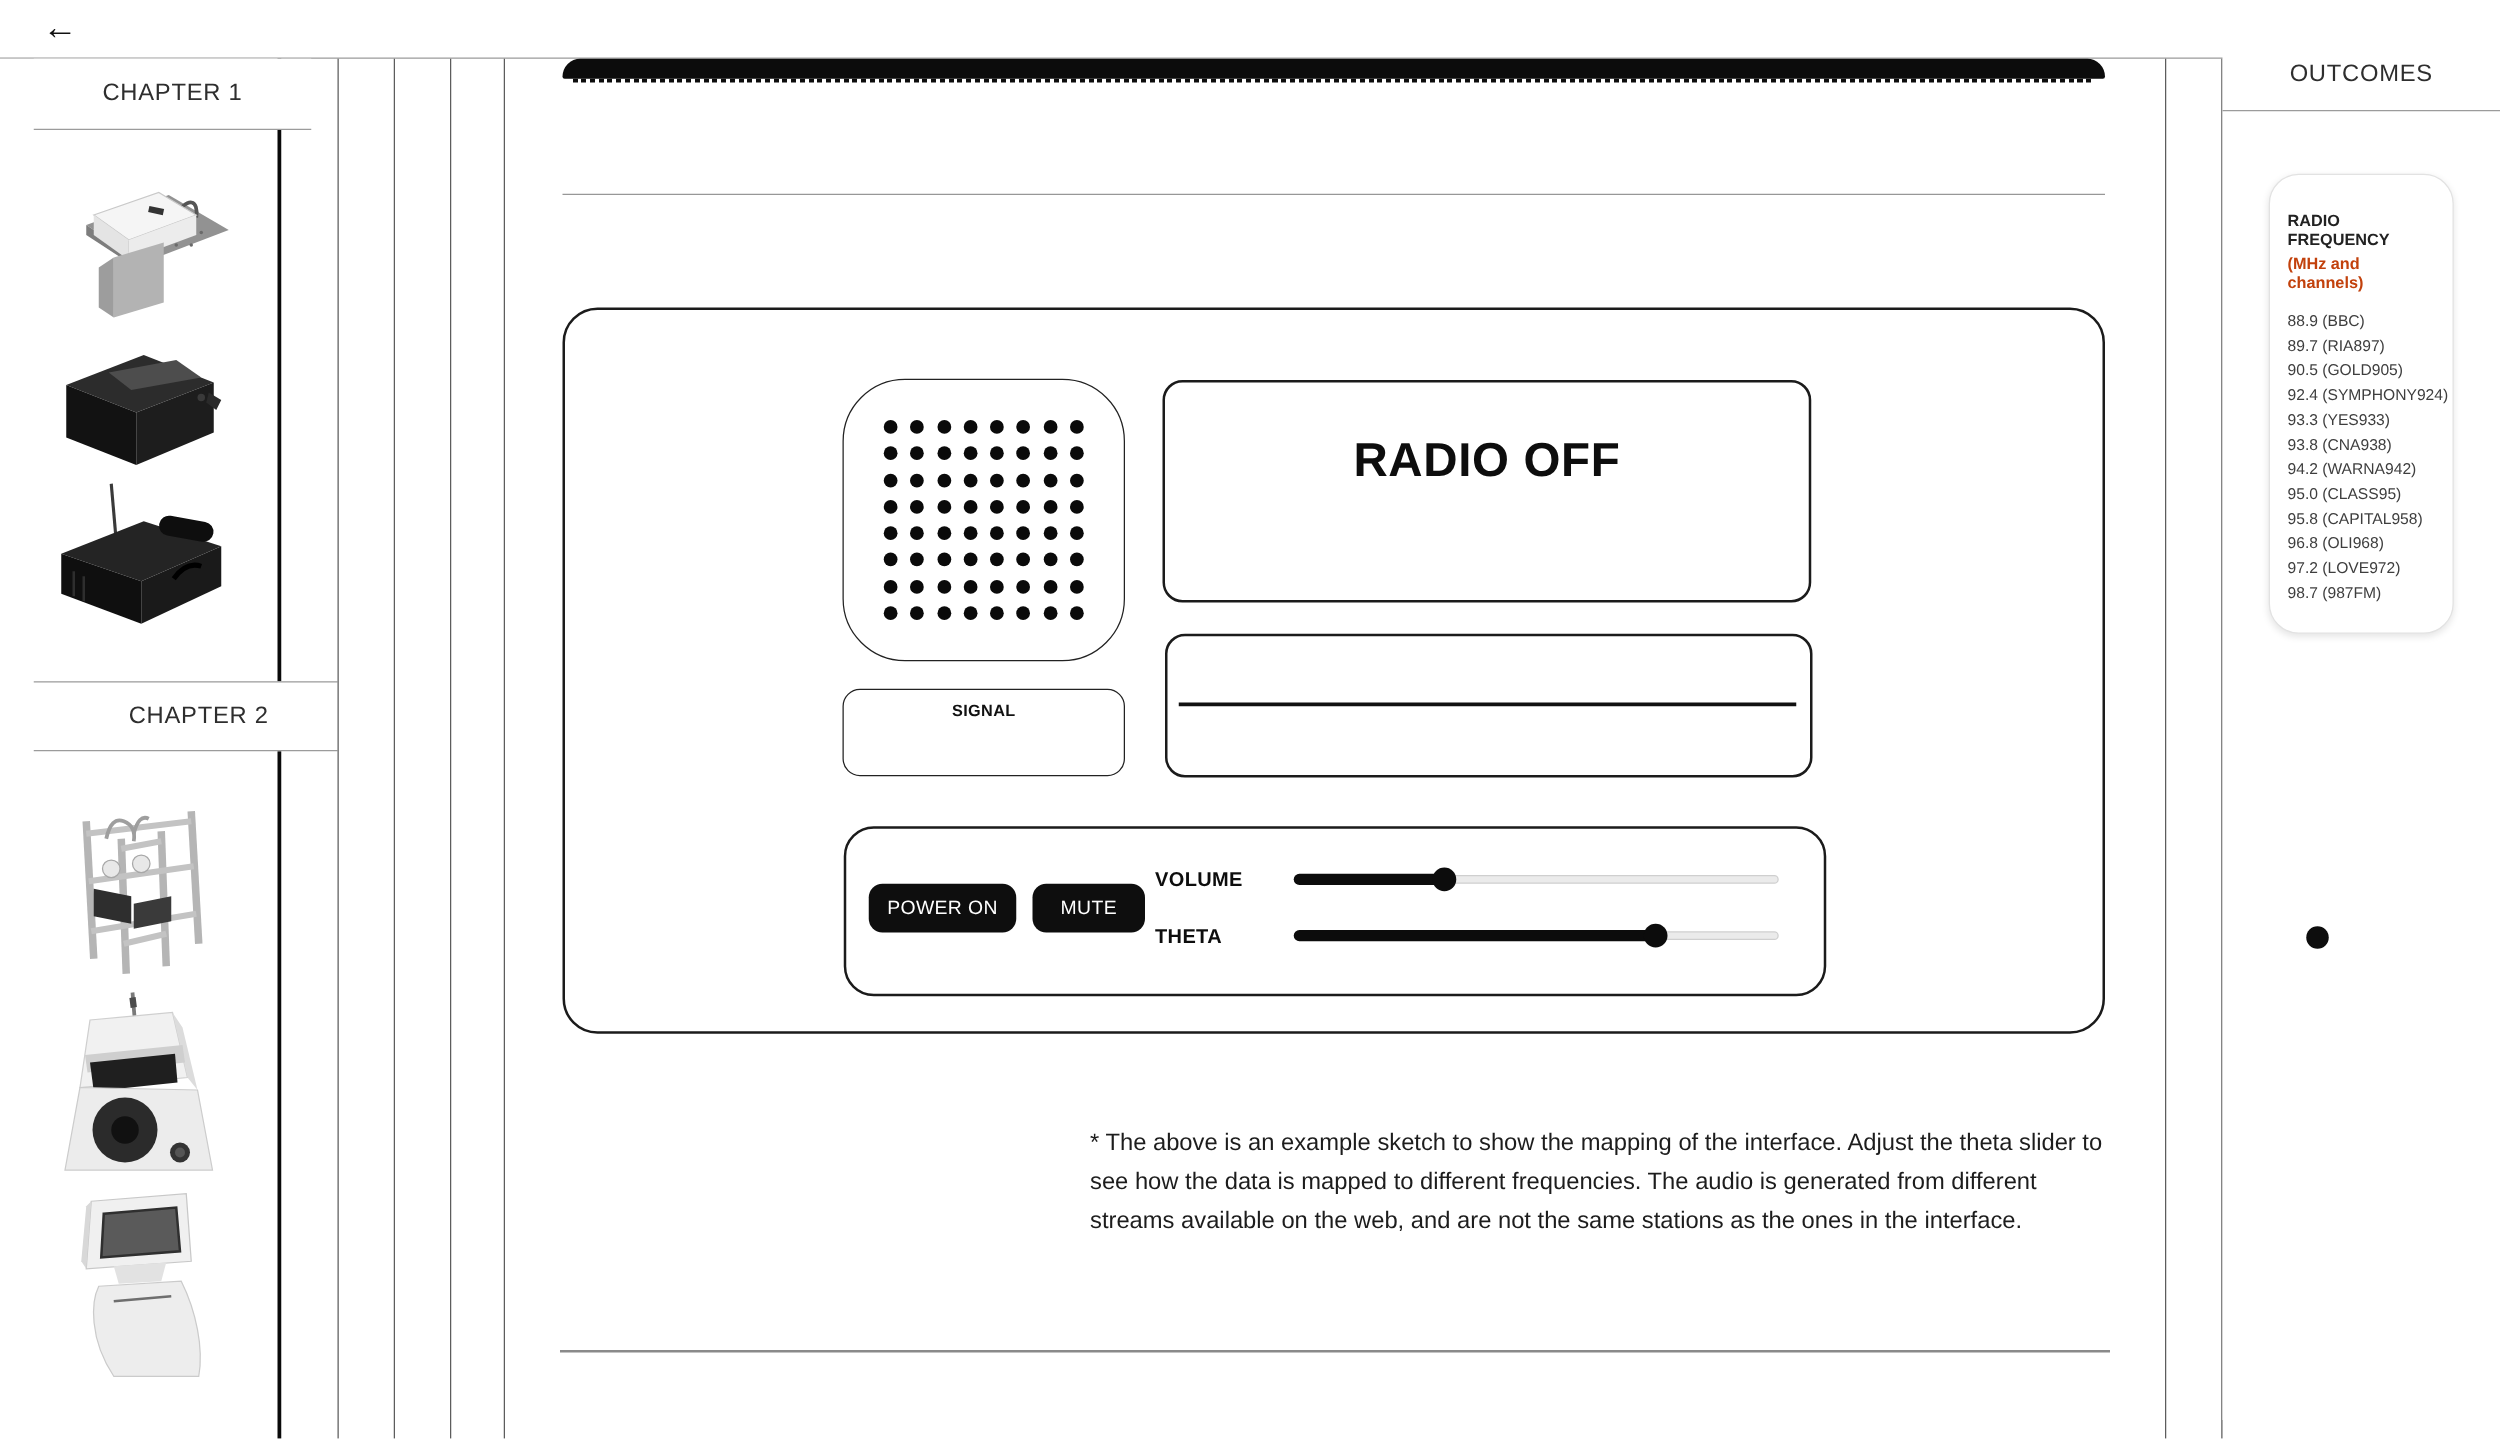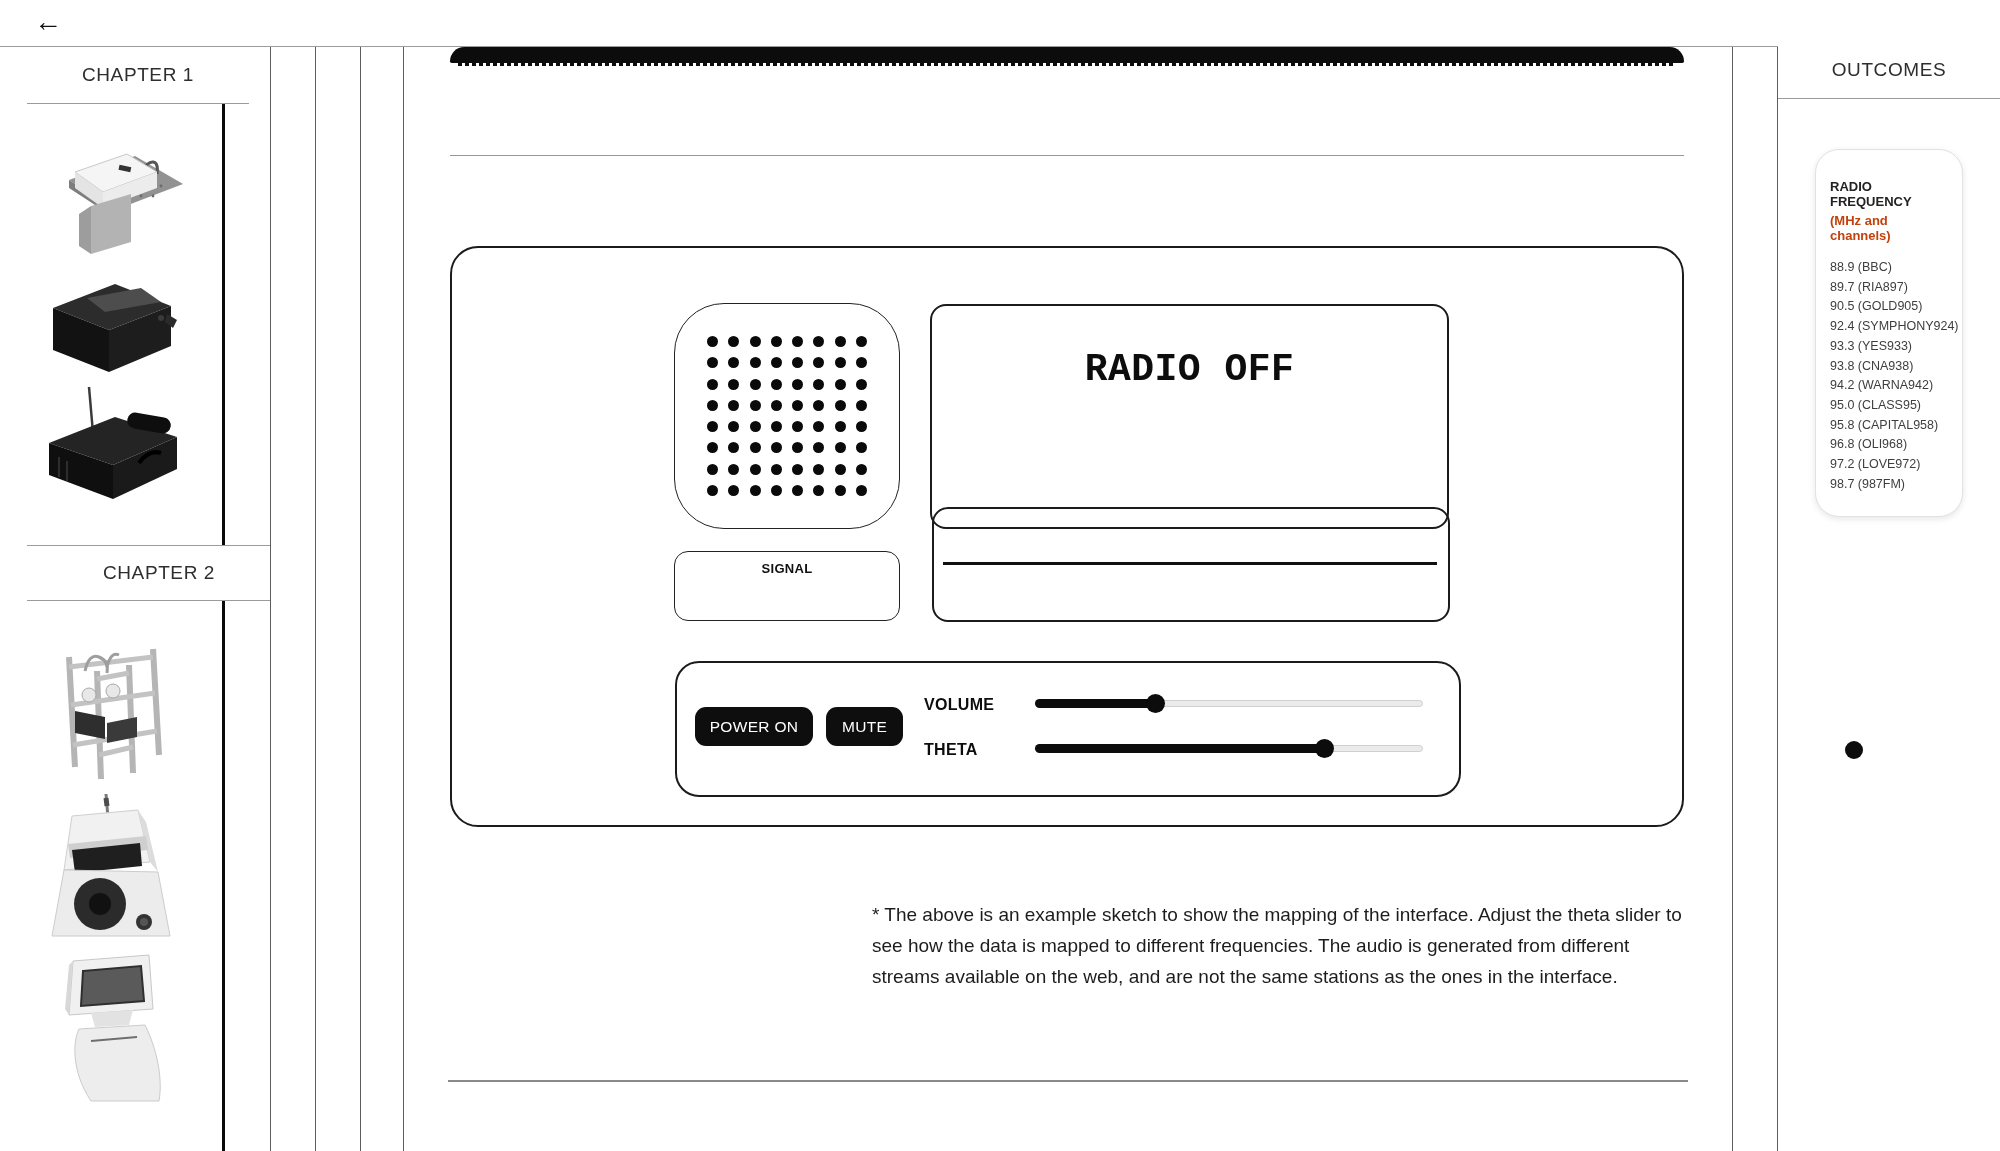--- a/index.html
+++ b/index.html
@@ -30,48 +30,48 @@
     background-image:repeating-linear-gradient(90deg,#0c0c0c 0 4px,transparent 4px 7px);}
   .rule-top{position:absolute;left:450px;top:155px;width:1234px;height:1px;background:#979797;}
   .rule-bottom{position:absolute;left:448px;top:1080px;width:1240px;height:2px;background:#8a8a8a;}
 
   .radio-box{position:absolute;left:450px;top:246px;width:1234px;height:581px;border:2px solid #1b1b1b;border-radius:28px;background:#fff;box-sizing:border-box;}
 
   .speaker{position:absolute;left:222px;top:55px;width:226px;height:226px;border:1.5px solid #222;border-radius:50px;
     box-sizing:border-box;display:grid;grid-template-columns:repeat(8,1fr);grid-template-rows:repeat(8,1fr);padding:27px;}
   .dot{width:11px;height:11px;border-radius:50%;background:#0a0a0a;place-self:center;}
 
-  .display{position:absolute;left:478px;top:56px;width:519px;height:225px;border:2px solid #1b1b1b;border-radius:16px;box-sizing:border-box;text-align:center;font-family:Liberation Mono, monospace;}
+  .display{position:absolute;left:478px;top:56px;width:519px;height:178px;border:2px solid #1b1b1b;border-radius:16px;box-sizing:border-box;text-align:center;}
   .display-text{margin-top:42px;font-size:38px;font-weight:bold;letter-spacing:.5px;color:#0d0d0d;}
 
   .freq{position:absolute;left:480px;top:259px;width:518px;height:115px;border:2px solid #1b1b1b;border-radius:16px;box-sizing:border-box;}
   .freq-line{position:absolute;left:9px;right:11px;top:53px;height:3px;background:#111;}
 
   .signal{position:absolute;left:222px;top:303px;width:226px;height:70px;border:1.5px solid #222;border-radius:14px;box-sizing:border-box;text-align:center;}
   .signal-label{margin-top:9px;font-size:13px;font-weight:bold;letter-spacing:.3px;color:#111;}
 
   .controls{position:absolute;left:223px;top:413px;width:786px;height:136px;border:2px solid #1b1b1b;border-radius:24px;box-sizing:border-box;}
   .btn{position:absolute;background:#0e0e0e;color:#fff;border:none;border-radius:11px;font-family:"Liberation Sans",sans-serif;
     font-size:15.5px;display:flex;align-items:center;justify-content:center;cursor:pointer;letter-spacing:.3px;}
   .btn-power{left:18px;top:44px;width:118px;height:39px;}
-  .btn-mute{left:149px;top:44px;width:77px;height:39px;}
+  .btn-mute{left:149px;top:44px;width:90px;height:39px;}
   .ctrl-label{position:absolute;width:92px;text-align:left;font-size:16px;font-weight:bold;color:#0d0d0d;letter-spacing:.3px;}
   .lbl-volume{left:247px;top:33px;}
   .lbl-theta{left:247px;top:78px;}
   .slider{position:absolute;width:388px;height:19px;cursor:pointer;}
   .sl-volume{left:358px;top:31px;}
   .sl-theta{left:358px;top:76px;}
   .track{position:absolute;left:0;top:6px;width:100%;height:7px;background:#ebebeb;border:1px solid #cfcfcf;border-radius:5px;box-sizing:border-box;}
   .fill{position:absolute;left:0;top:5px;height:9px;width:var(--fill,30%);background:#0c0c0c;border-radius:5px;}
   .thumb{position:absolute;top:0;left:var(--fill,30%);width:19px;height:19px;margin-left:-9px;background:#0c0c0c;border-radius:50%;}
 
   .footnote{position:absolute;left:872px;top:899px;width:815px;font-size:19px;line-height:31px;color:#1d1d1d;}
 
   
-  .outcomes{position:absolute;left:1778px;top:42px;width:222px;height:1104px;background:#fff;}
+  .outcomes{position:absolute;left:1778px;top:32px;width:222px;height:1104px;background:#fff;}
   .outcomes-header{position:absolute;left:0;top:0;width:222px;height:56px;display:flex;align-items:center;justify-content:center;
     font-size:19px;letter-spacing:.6px;color:#2e2e2e;border-bottom:1px solid #9b9b9b;}
   .freq-card{position:absolute;left:37px;top:107px;width:148px;box-sizing:border-box;background:#fff;border:1px solid #e2e2e2;
     border-radius:24px;box-shadow:0 2px 6px rgba(0,0,0,.10);padding:29px 12px 22px 14px;}
   .card-title{font-size:13px;font-weight:bold;color:#222;}
   .card-subtitle{font-size:13px;color:#c2410c;margin-top:4px;font-weight:bold;}
   .station-list{list-style:none;margin:15px 0 0 0;padding:0;}
   .station{font-size:12.5px;color:#3e3e3e;line-height:19.7px;white-space:nowrap;}
   .outcome-dot{position:absolute;left:1845px;top:741px;width:18px;height:18px;border-radius:50%;background:#0d0d0d;}
 </style>

